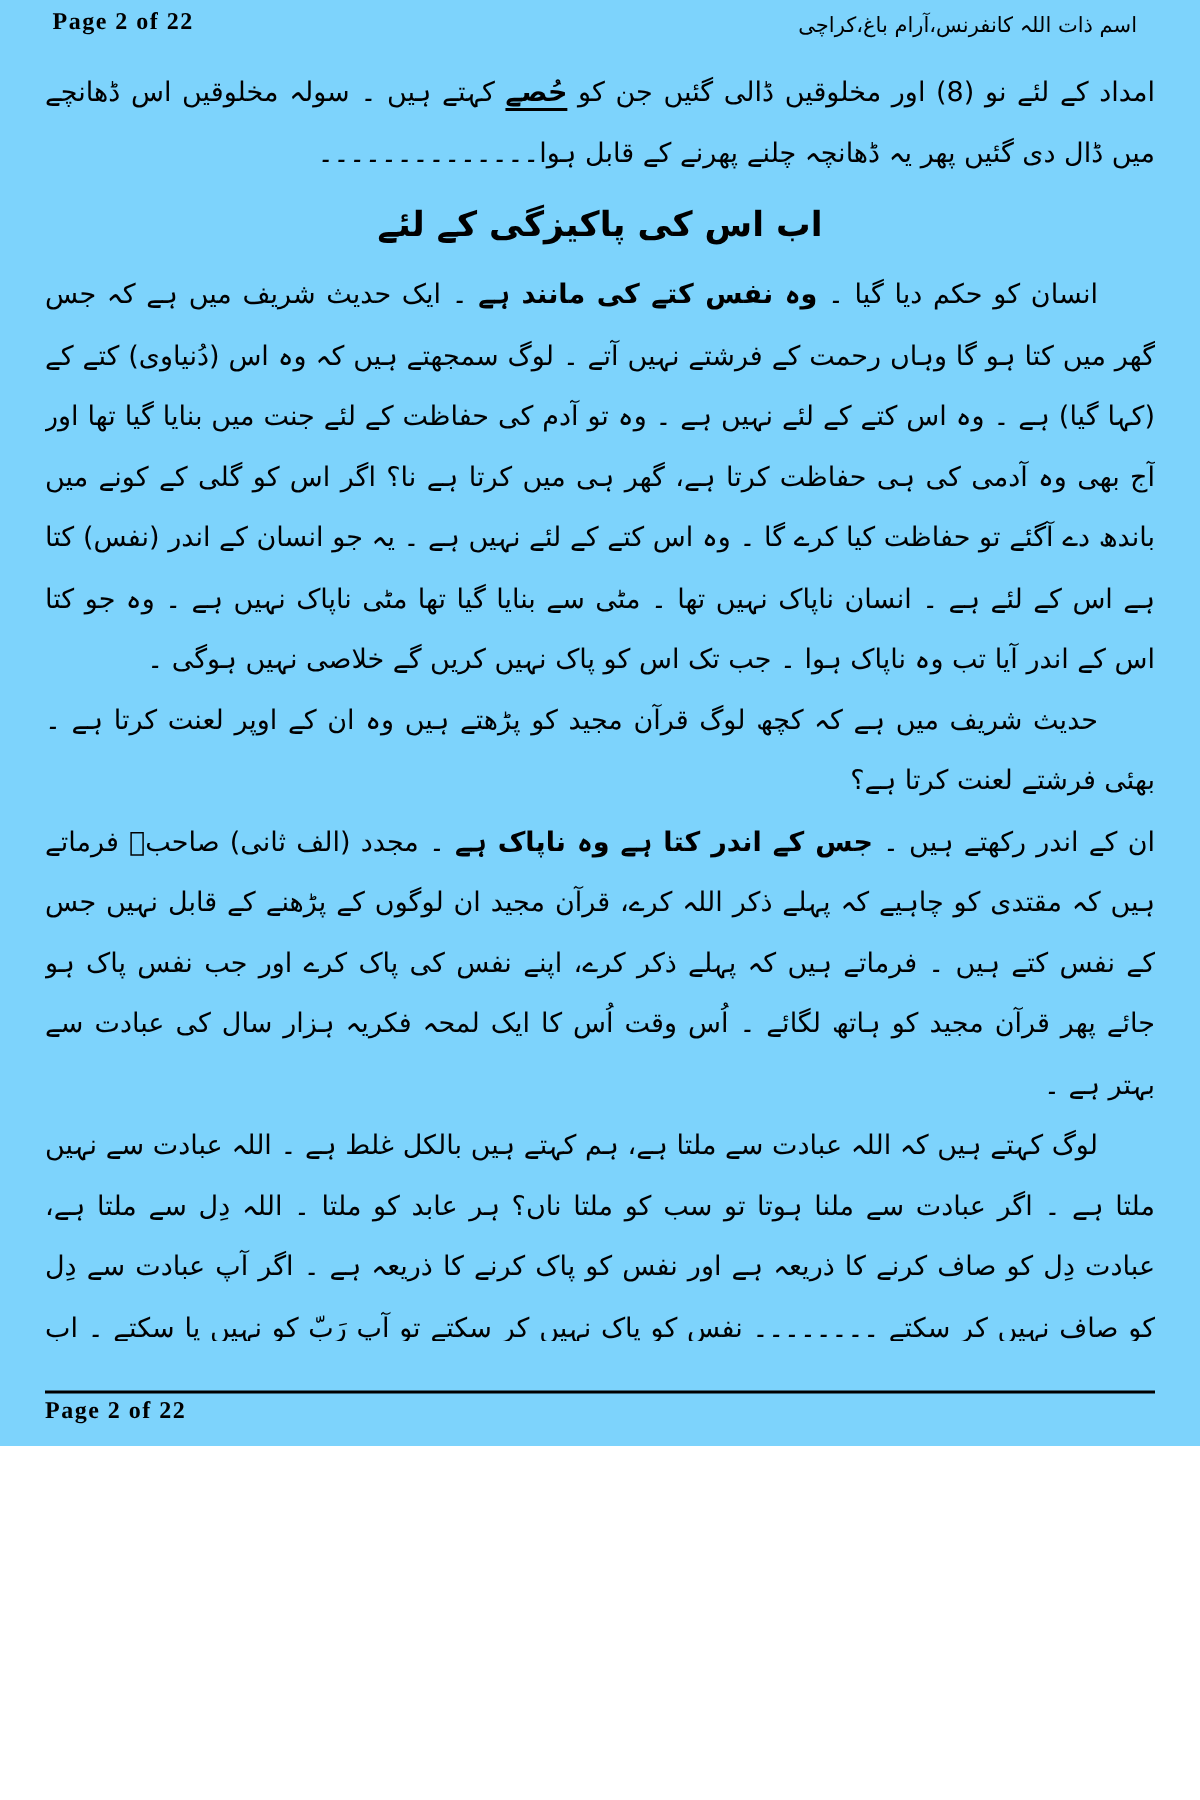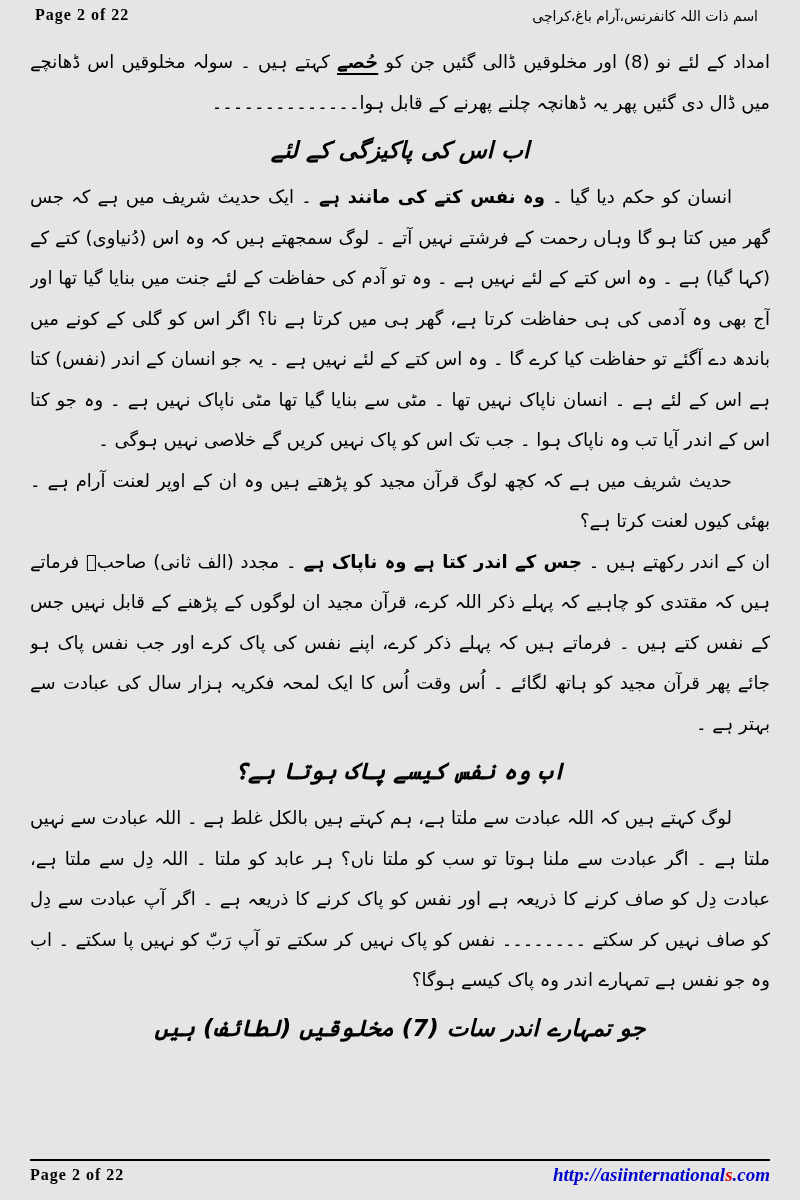--- a/index.html
+++ b/index.html
@@ -1,20 +1,20 @@
 <!DOCTYPE html>
 <html lang="ur"><head>
 <meta charset="utf-8">
 <style>
   html, body { margin: 0; padding: 0; background: #ffffff; }
   .page {
     position: relative;
     width: 800px;
-    height: 1200px;
-    background: #e5e5e5;
+    height: 964px;
+    background: #7dd3fc;
     overflow: hidden;
     font-family: "DejaVu Sans", sans-serif;
     color: #000;
   }
   .header {
     position: absolute;
     top: 6px;
     left: 35px;
     right: 42px;
     display: flex;
@@ -48,21 +48,20 @@
     text-align: justify;
     margin: 0;
   }
   .para.indent { text-indent: 38px; }
   .heading {
     font-weight: bold;
     font-size: 23px;
     line-height: 2.0;
     text-align: center;
     margin: 4px 0;
-    font-style: italic;
   }
   .bold { font-weight: bold; margin-top: 20px; }
   .underline {
     font-weight: bold;
     text-decoration: underline;
     text-decoration-thickness: 2px;
     text-underline-offset: 5px;
   }
   .footer {
     position: absolute;
@@ -95,28 +94,26 @@
 
   <div class="header">
     <div class="page-num">Page 2 of 22</div>
     <div class="header-title" dir="rtl">اسم ذات اللہ کانفرنس،آرام باغ،کراچی</div>
   </div>
 
   <div class="body-content">
       <div class="para" dir="rtl"><span>امداد کے لئے نو (8) اور مخلوقیں ڈالی گئیں جن کو </span><span class="bold underline">حُصے</span><span> کہتے ہیں ۔ سولہ مخلوقیں اس ڈھانچے میں ڈال دی گئیں پھر یہ ڈھانچہ چلنے پھرنے کے قابل ہوا۔۔۔۔۔۔۔۔۔۔۔۔۔۔</span></div>
       <div class="heading" dir="rtl">اب اس کی پاکیزگی کے لئے</div>
       <div class="para indent" dir="rtl"><span>انسان کو حکم دیا گیا ۔ </span><span class="bold">وہ نفس کتے کی مانند ہے</span><span> ۔ ایک حدیث شریف میں ہے کہ جس گھر میں کتا ہو گا وہاں رحمت کے فرشتے نہیں آتے ۔ لوگ سمجھتے ہیں کہ وہ اس (دُنیاوی) کتے کے (کہا گیا) ہے ۔ وہ اس کتے کے لئے نہیں ہے ۔ وہ تو آدم کی حفاظت کے لئے جنت میں بنایا گیا تھا اور آج بھی وہ آدمی کی ہی حفاظت کرتا ہے، گھر ہی میں کرتا ہے نا؟ اگر اس کو گلی کے کونے میں باندھ دے آگئے تو حفاظت کیا کرے گا ۔ وہ اس کتے کے لئے نہیں ہے ۔ یہ جو انسان کے اندر (نفس) کتا ہے اس کے لئے ہے ۔ انسان ناپاک نہیں تھا ۔ مٹی سے بنایا گیا تھا مٹی ناپاک نہیں ہے ۔ وہ جو کتا اس کے اندر آیا تب وہ ناپاک ہوا ۔ جب تک اس کو پاک نہیں کریں گے خلاصی نہیں ہوگی ۔</span></div>
-      <div class="para indent" dir="rtl"><span>حدیث شریف میں ہے کہ کچھ لوگ قرآن مجید کو پڑھتے ہیں وہ ان کے اوپر لعنت آرام ہے ۔ بھئی کیوں لعنت کرتا ہے؟</span></div>
+      <div class="para indent" dir="rtl"><span>حدیث شریف میں ہے کہ کچھ لوگ قرآن مجید کو پڑھتے ہیں وہ ان کے اوپر لعنت کرتا ہے ۔ بھئی فرشتے لعنت کرتا ہے؟</span></div>
       <div class="para" dir="rtl"><span>ان کے اندر رکھتے ہیں ۔ </span><span class="bold">جس کے اندر کتا ہے وہ ناپاک ہے</span><span> ۔ مجدد (الف ثانی) صاحبؒ فرماتے ہیں کہ مقتدی کو چاہیے کہ پہلے ذکر اللہ کرے، قرآن مجید ان لوگوں کے پڑھنے کے قابل نہیں جس کے نفس کتے ہیں ۔ فرماتے ہیں کہ پہلے ذکر کرے، اپنے نفس کی پاک کرے اور جب نفس پاک ہو جائے پھر قرآن مجید کو ہاتھ لگائے ۔ اُس وقت اُس کا ایک لمحہ فکریہ ہزار سال کی عبادت سے بہتر ہے ۔</span></div>
-      <div class="heading" dir="rtl">اب وہ نفس کیسے پاک ہوتا ہے؟</div>
       <div class="para indent" dir="rtl"><span>لوگ کہتے ہیں کہ اللہ عبادت سے ملتا ہے، ہم کہتے ہیں بالکل غلط ہے ۔ اللہ عبادت سے نہیں ملتا ہے ۔ اگر عبادت سے ملنا ہوتا تو سب کو ملتا ناں؟ ہر عابد کو ملتا ۔ اللہ دِل سے ملتا ہے، عبادت دِل کو صاف کرنے کا ذریعہ ہے اور نفس کو پاک کرنے کا ذریعہ ہے ۔ اگر آپ عبادت سے دِل کو صاف نہیں کر سکتے ۔۔۔۔۔۔۔۔ نفس کو پاک نہیں کر سکتے تو آپ رَبّ کو نہیں پا سکتے ۔ اب وہ جو نفس ہے تمہارے اندر وہ پاک کیسے ہوگا؟</span></div>
       <div class="heading" dir="rtl">جو تمہارے اندر سات (7) مخلوقیں (لطائف) ہیں</div>
     </div>
 
   <div class="footer">
     <div class="footer-rule"></div>
     <div class="footer-row">
       <div class="page-num">Page 2 of 22</div>
-      <div class="footer-url" style="color: rgb(0, 0, 204);"><span>http://asiinternational</span><span style="color: rgb(221, 0, 0);">s</span><span>.com</span></div>
     </div>
   </div>
 
 </div>
 
 </body></html>

